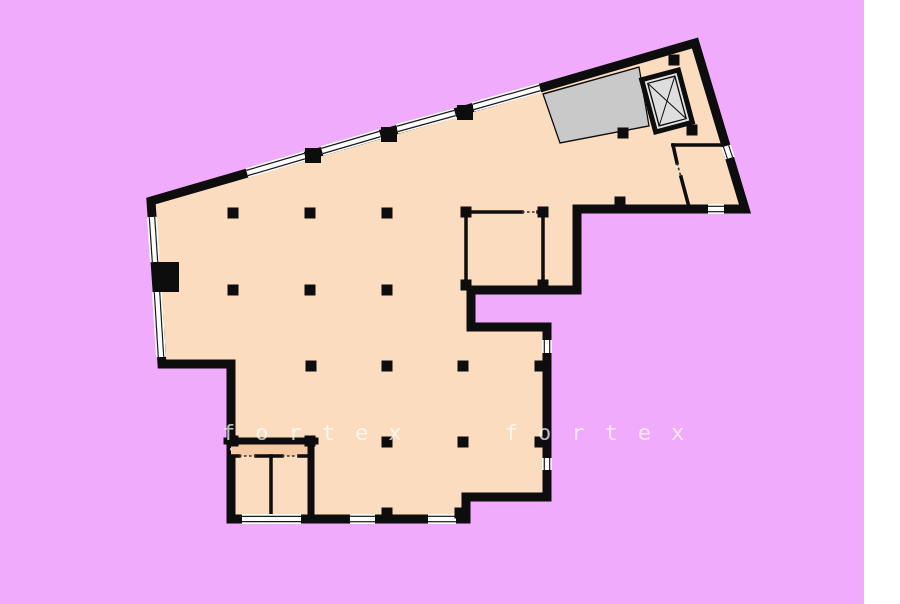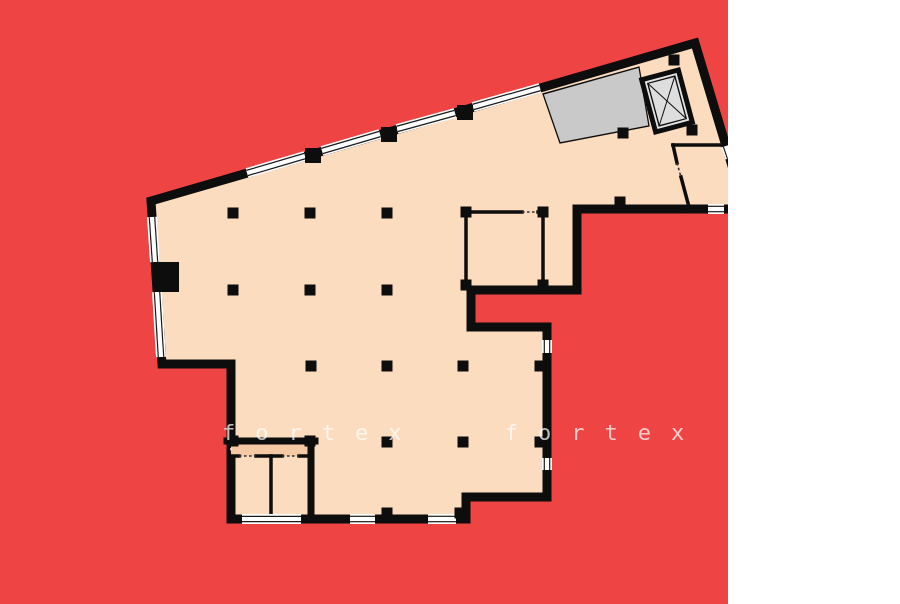--- a/index.html
+++ b/index.html
@@ -1,16 +1,16 @@
 <!DOCTYPE html>
 <html><head>
 <meta charset="utf-8">
 <style>
   html,body{margin:0;padding:0;background:#ffffff;}
-  #stage{position:relative;width:728px;height:604px;background:#ef4444;overflow:hidden;
+  #stage{position:relative;width:864px;height:604px;background:#f0abfc;overflow:hidden;
          font-family:"DejaVu Sans",sans-serif;}
   svg{display:block}
   .watermark{font-family:"DejaVu Sans Mono",monospace;font-size:22px;
              letter-spacing:20px;word-spacing:50px;fill:#ffffff;opacity:.72;}
 </style>
 </head>
 <body>
 
 <div id="stage">
   <svg id="plan-svg" width="900" height="604" viewBox="0 0 900 604">

